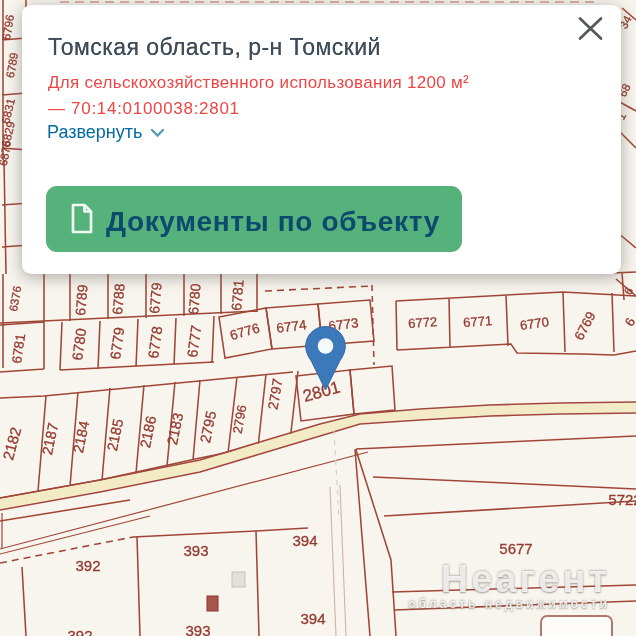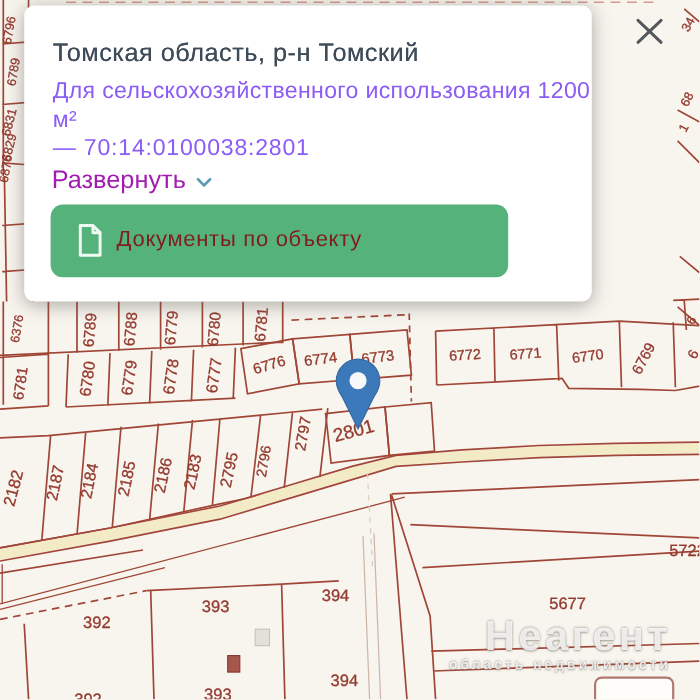--- a/index.html
+++ b/index.html
@@ -1,27 +1,27 @@
 <!DOCTYPE html>
 <html><head>
 <meta charset="utf-8">
 <style>
 html,body{margin:0;padding:0}
 body{width:636px;height:636px;position:relative;overflow:hidden;
   font-family:"Liberation Sans",sans-serif;background:#f8f5ef}
 svg text{font-family:"Liberation Sans",sans-serif}
-.card{position:absolute;left:22px;top:5px;width:516px;height:269px;background:#fff;
+.card{position:absolute;left:22px;top:5px;width:599px;height:269px;background:#fff;
   border-radius:9px;box-shadow:0 3px 16px rgba(95,90,85,.5)}
 .title{position:absolute;left:26px;top:31px;font-size:23px;letter-spacing:.45px;line-height:1;color:#3e4b59;text-shadow:0 0 .5px #4e5b66}
-.sub{position:absolute;left:26px;top:65px;font-size:21px;letter-spacing:.3px;color:#8b5cf6;line-height:26px}
+.sub{position:absolute;left:26px;top:65px;font-size:17px;letter-spacing:.3px;color:#ef4444;line-height:26px}
 .sub2{letter-spacing:.7px}
-.lnk{position:absolute;left:25px;top:147px;font-size:23px;line-height:1;color:#a21caf}
+.lnk{position:absolute;left:25px;top:118px;font-size:18px;line-height:1;color:#0369a1}
 .btn{position:absolute;left:24px;top:181px;width:416px;height:66px;background:#55b27b;
   border-radius:11px}
-.btntext{position:absolute;left:60px;top:22px;font-size:20px;line-height:1;font-weight:normal;color:#7f1d1d;letter-spacing:.65px}
+.btntext{position:absolute;left:60px;top:22px;font-size:28px;line-height:1;font-weight:bold;color:#0c4a6e;letter-spacing:.65px}
 .xbtn{position:absolute;left:555px;top:11px;width:27px;height:25px}
 .wm{position:absolute;left:396px;top:561px;width:214px;text-align:right;color:rgba(255,255,255,.82);
   text-shadow:0 1px 2px rgba(125,120,112,.72),0 -1px 2px rgba(125,120,112,.4);font-weight:bold;font-size:38px;line-height:37px;letter-spacing:3px}
 .wm2{font-size:12.5px;font-weight:bold;letter-spacing:2.8px;line-height:12px;padding-top:0;color:rgba(255,255,255,.78)}
 </style>
 </head>
 <body>
 
 <svg id="map" width="636" height="636" viewBox="0 0 636 636" style="filter:blur(0.35px)">
 <g stroke="#a04636" stroke-width="1.55" fill="none">

